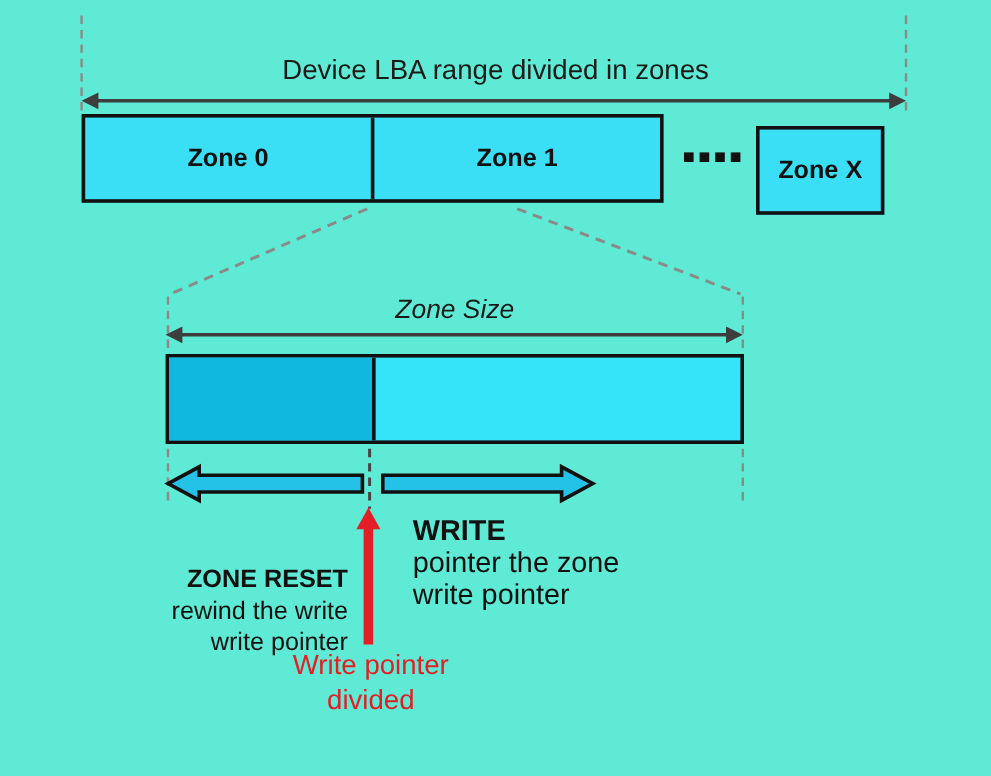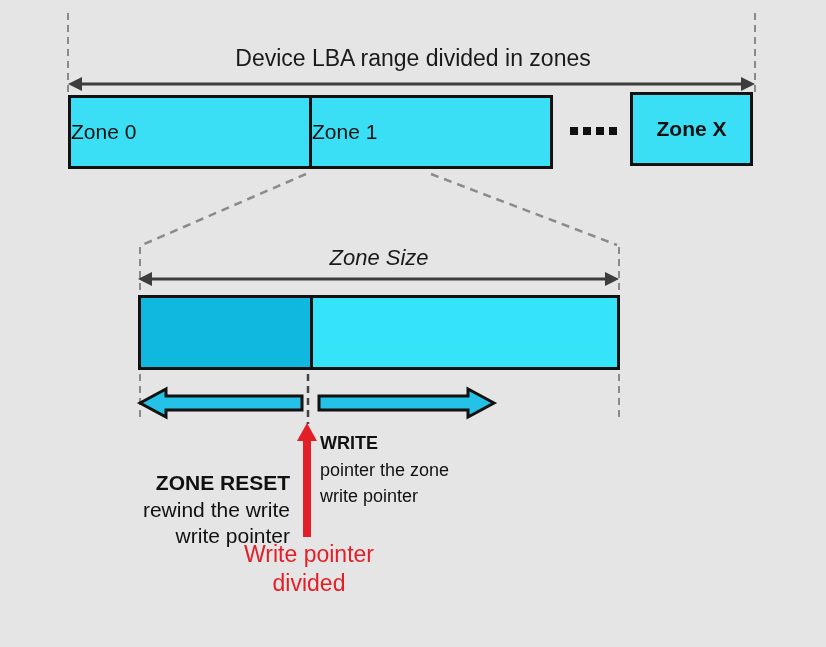--- a/index.html
+++ b/index.html
@@ -1,20 +1,20 @@
 <!DOCTYPE html>
 <html><head>
 <meta charset="utf-8">
 <style>
   html, body { margin: 0; padding: 0; background: #ffffff; }
   #canvas {
     position: relative;
     width: 826px;
     height: 647px;
-    background: #e5e5e5;
+    background: #5eead4;
     font-family: "Liberation Sans", sans-serif;
     color: #111111;
     overflow: hidden;
   }
   .abs { position: absolute; }
   #lines-layer { position: absolute; left: 0; top: 0; width: 826px; height: 647px; }
 
   
   .range-title {
     left: 0; top: 46px; width: 826px;
@@ -26,27 +26,27 @@
   
   .zone-row {
     left: 68px; top: 95px; width: 485px; height: 74px;
     background: #3adff5;
     border: 3px solid #111111;
     box-sizing: border-box;
     display: flex;
   }
   .zone-cell {
     flex: 1;
-    display: flex; align-items: center; justify-content: flex-start;
-    font-size: 21px; font-weight: 400;
+    display: flex; align-items: center; justify-content: center;
+    font-size: 21px; font-weight: 700;
     border-right: 3px solid #111111;
   }
   .zone-cell:last-child { border-right: none; }
   .zone-x {
-    left: 630px; top: 92px; width: 123px; height: 74px;
+    left: 630px; top: 105px; width: 107px; height: 74px;
     background: #3adff5;
     border: 3px solid #111111;
     box-sizing: border-box;
     display: flex; align-items: center; justify-content: center;
     font-size: 21px; font-weight: 700;
   }
   .dots {
     left: 570px; top: 127px; height: 8px;
     display: flex; gap: 5px;
   }
@@ -72,23 +72,23 @@
     border-right: 3px solid #111111;
   }
 
   
   .reset-block {
     left: 90px; top: 430px; width: 200px;
     text-align: right;
     font-size: 21px; line-height: 26.5px; margin-top: 40px;
   }
   .write-block {
-    left: 320px; top: 430px; width: 230px;
+    left: 344px; top: 430px; width: 230px;
     text-align: left;
-    font-size: 18px; line-height: 26.5px;
+    font-size: 24px; line-height: 26.5px;
   }
   .action-title { font-weight: 700; }
 
   
   .pointer-label {
     left: 159px; top: 540px; width: 300px;
     text-align: center;
     font-size: 23px; line-height: 29px;
     color: #e41e26;
   }

